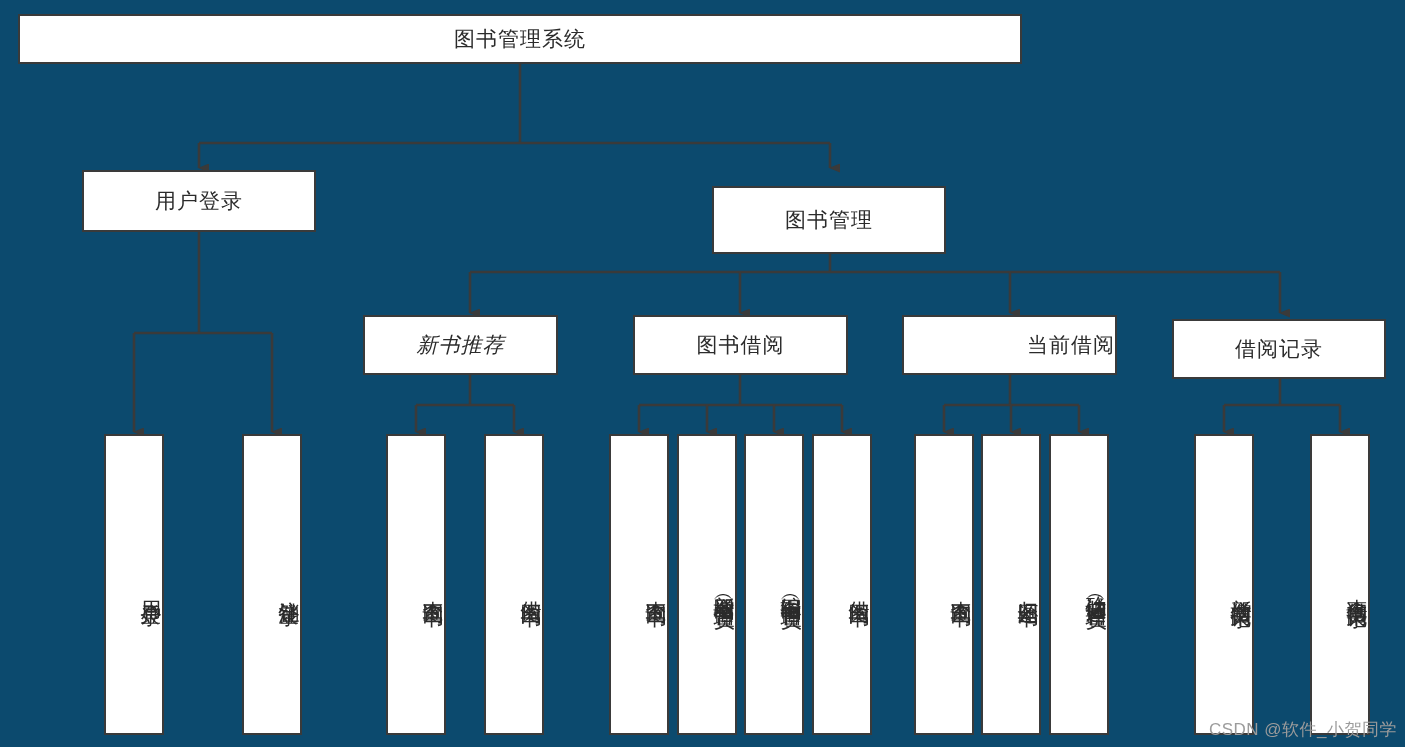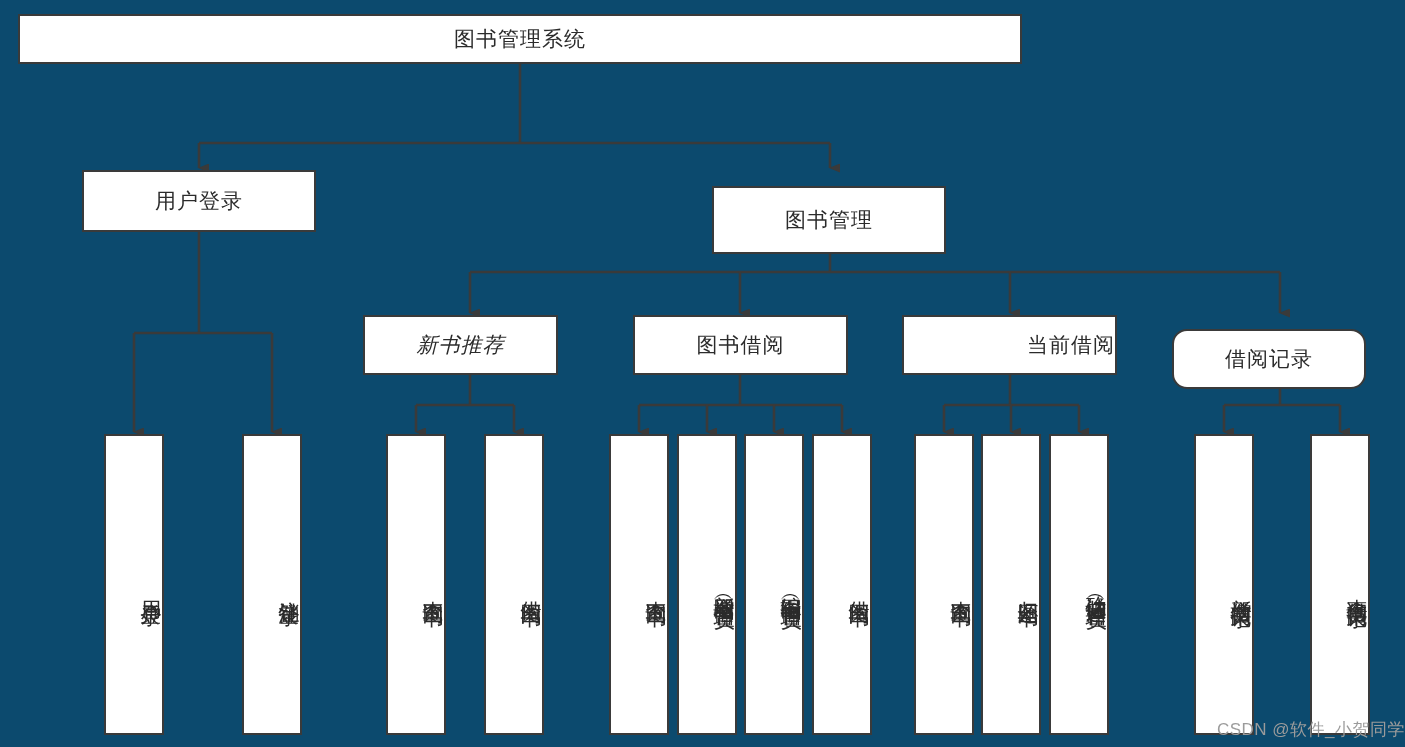--- a/index.html
+++ b/index.html
@@ -53,21 +53,21 @@
     display: block;
     line-height: 1.05;
     white-space: nowrap;
   }
   .node.vertical .node-label {
     writing-mode: vertical-rl;
     text-orientation: upright;
   }
   #watermark {
     position: absolute;
-    right: 0;
+    right: 8px;
     bottom: 6px;
     font-size: 17px;
     color: #9b9b9b;
     letter-spacing: 0.5px;
     white-space: nowrap;
   }
 </style>
 </head>
 <body>
 
@@ -142,21 +142,21 @@
   </div>
 
   <div class="node horizontal" style="left:633px; top:315px; width:215px; height:60px;text-align:right;">
     <span class="node-label">图书借阅</span>
   </div>
 
   <div class="node horizontal" style="left:902px; top:315px; width:215px; height:60px;justify-content:flex-end;">
     <span class="node-label">当前借阅</span>
   </div>
 
-  <div class="node horizontal" style="left:1172px; top:329px; width:194px; height:60px;border-radius:15px;">
+  <div class="node horizontal" style="left:1172px; top:319px; width:214px; height:60px;">
     <span class="node-label">借阅记录</span>
   </div>
 
   <div class="node vertical" style="left:104px; top:434px; width:60px; height:301px;">
     <span class="node-label">用户登录</span>
   </div>
 
   <div class="node vertical" style="left:242px; top:434px; width:60px; height:301px;">
     <span class="node-label">注销登录</span>
   </div>

